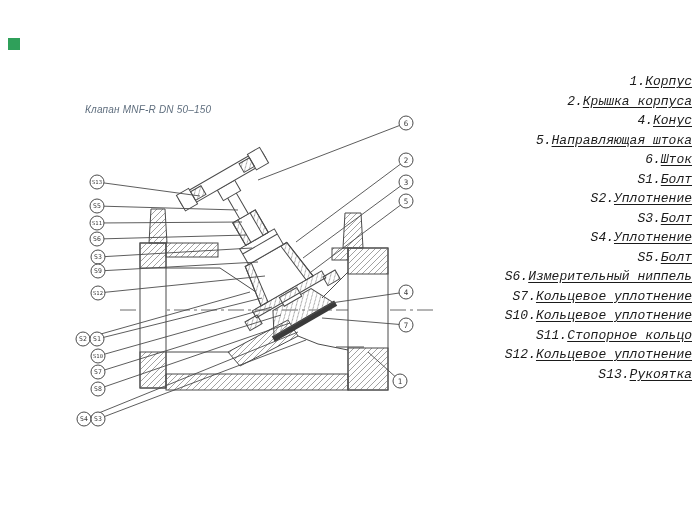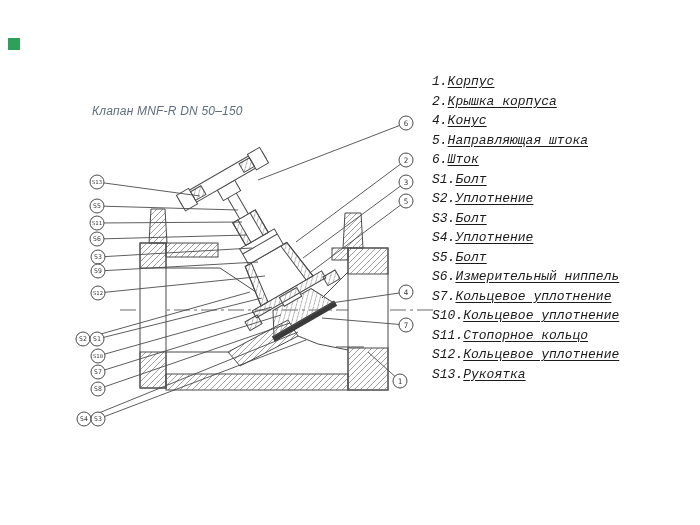--- a/index.html
+++ b/index.html
@@ -1,24 +1,24 @@
 <!DOCTYPE html>
 <html><head>
 <meta charset="utf-8">
 <style>
   html,body{margin:0;padding:0;background:#ffffff;}
   #page{position:relative;width:700px;height:525px;background:#ffffff;overflow:hidden;
         font-family:"Liberation Sans",sans-serif;}
   #corner-indicator{position:absolute;left:8px;top:38px;width:12px;height:12px;}
-  #drawing-title{position:absolute;left:92px;top:104px;font-size:12px;font-style:italic;
+  #drawing-title{position:absolute;left:85px;top:104px;font-size:10px;font-style:italic;
         letter-spacing:.2px;}
   #diagram-svg{position:absolute;left:0;top:0;}
   #parts-list{position:absolute;left:432px;top:72px;width:260px;
         font-family:"Liberation Mono","DejaVu Sans Mono",monospace;
-        font-style:italic;font-size:13px;line-height:19.5px;color:#1b1b1b;}
+        font-style:italic;font-size:13px;line-height:19.5px;color:#1b1b1b;text-align:right;}
   .part-row{white-space:nowrap;}
   .part-num{}
   .part-name{text-decoration:underline;text-underline-offset:2px;}
   .callout-label{font-family:"DejaVu Sans Mono",monospace;font-style:normal;fill:#3c3c3c;}
 </style>
 </head>
 <body>
 
 <div id="page">
 

